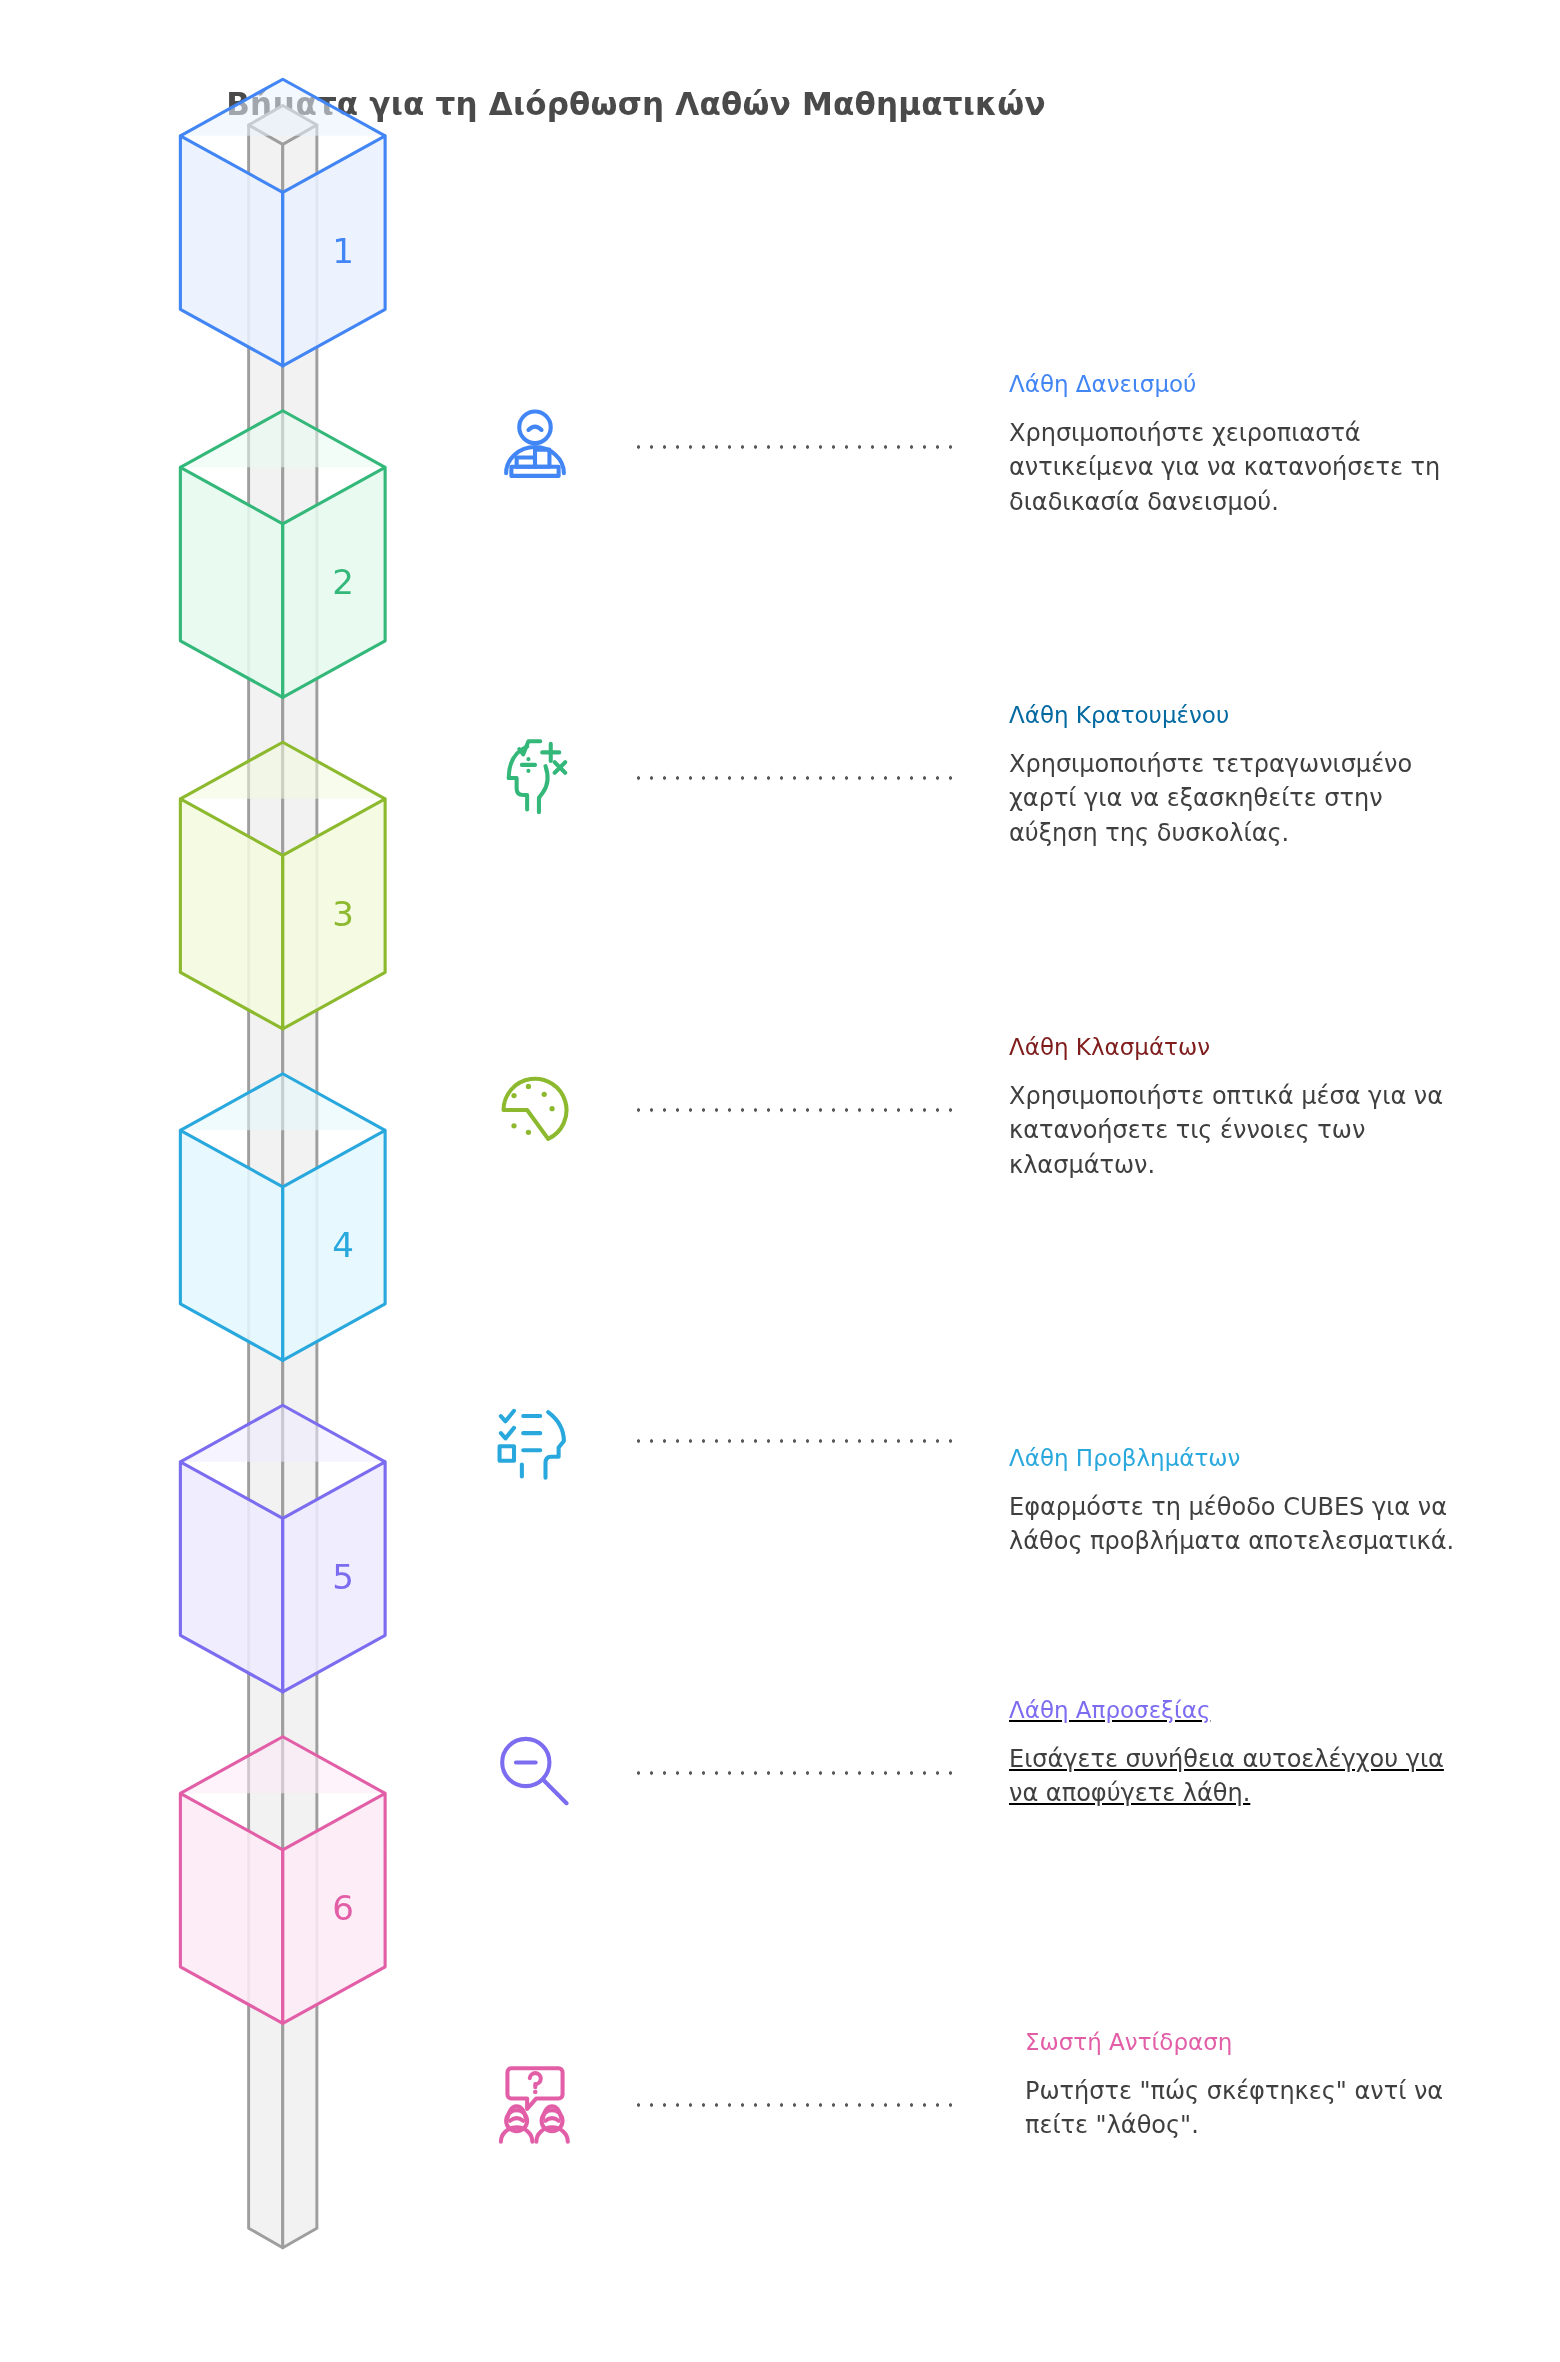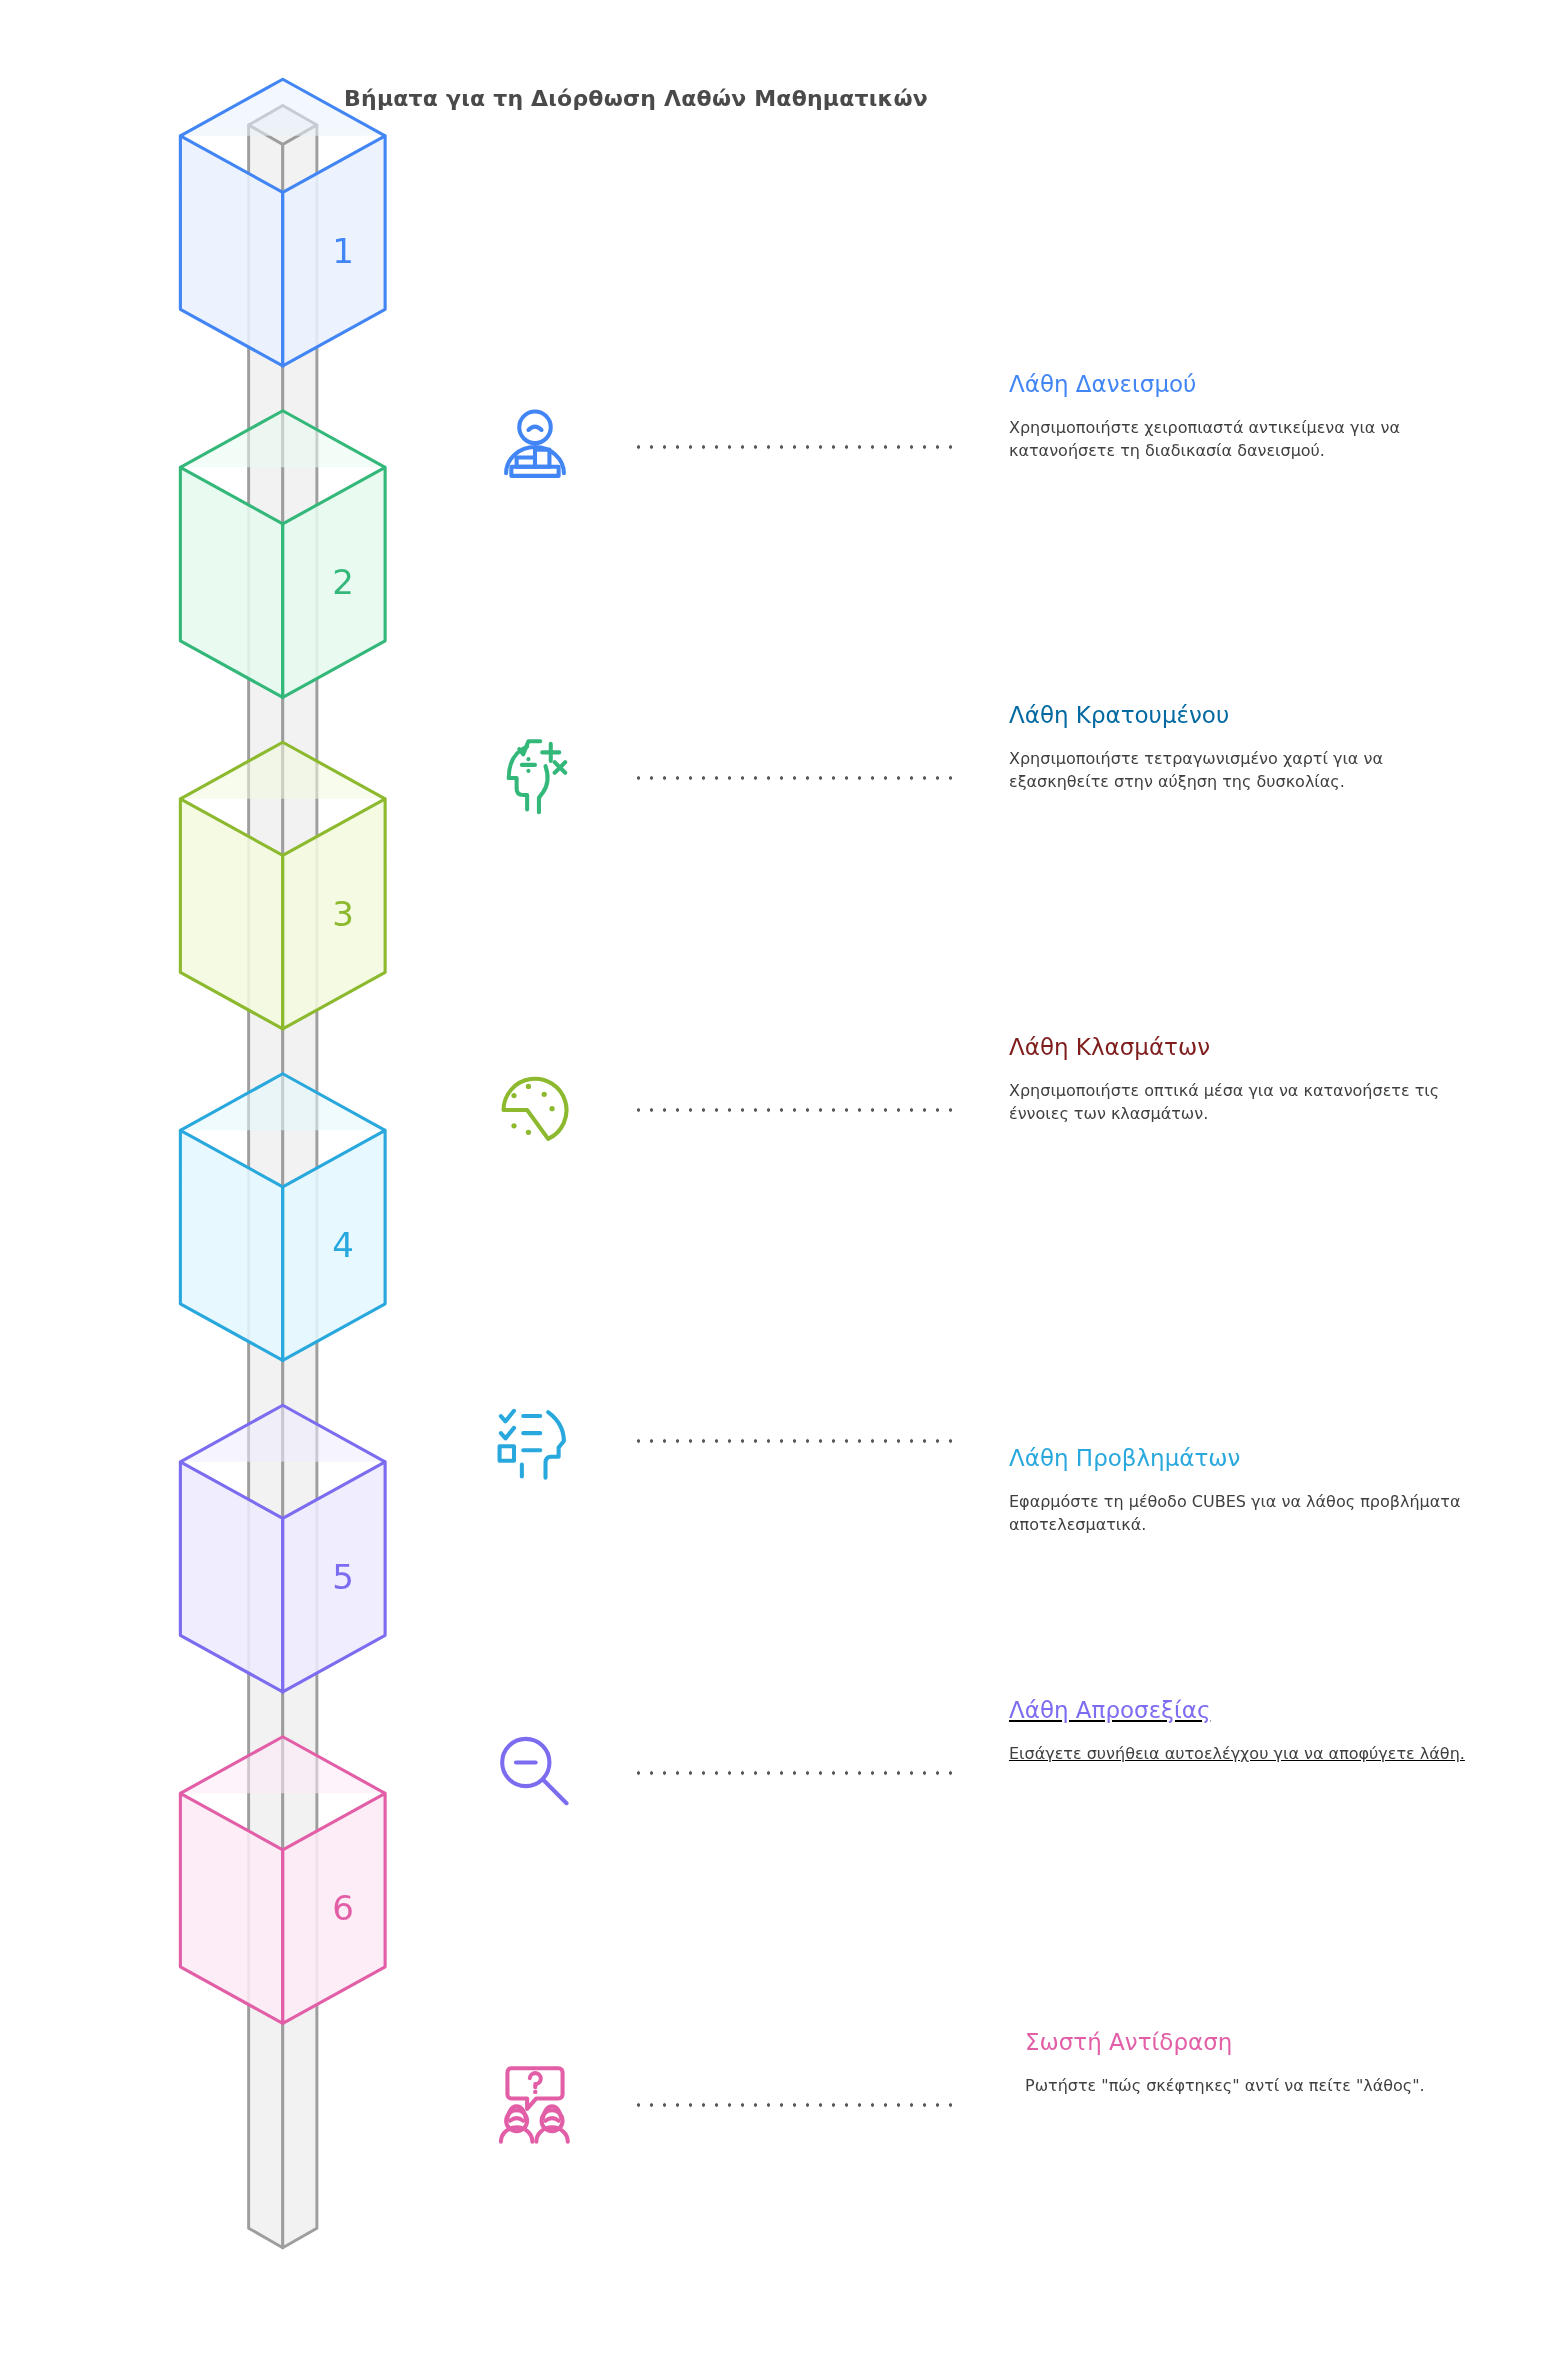--- a/index.html
+++ b/index.html
@@ -3,34 +3,34 @@
 <meta charset="utf-8">
 <style>
   html,body{margin:0;padding:0;}
   body{
     width:1560px;height:2362px;background:#ffffff;
     font-family:"DejaVu Sans","Liberation Sans",sans-serif;
     position:relative;overflow:hidden;
   }
   #page-title{
     position:absolute;top:86px;left:0;width:1272px;text-align:center;
-    font-size:22px;font-weight:bold;color:#4a4a4a;letter-spacing:0.2px;
+    font-size:31px;font-weight:bold;color:#4a4a4a;letter-spacing:0.2px;
   }
   #stack{position:absolute;left:0;top:0;width:741px;height:2362px;}
   .row{position:absolute;left:0;width:1560px;height:0;}
   .icon-wrap{position:absolute;width:84px;height:84px;}
   .dots{position:absolute;height:5.9px;}
   .dots i{
     display:block;width:100%;height:5.9px;
     background-image:radial-gradient(circle, #5a5a5a 1.6px, rgba(0,0,0,0) 2px);
     background-size:13px 5.9px;background-repeat:repeat-x;background-position:0 50%;
   }
   .txt{position:absolute;left:1009px;width:468px;}
   .txt h3{margin:0;font-size:23px;font-weight:400;line-height:1.15;}
-  .txt p{margin:18.5px 0 0 0;font-size:16px;line-height:1.44;color:#3f3f3f;font-weight:400;}
+  .txt p{margin:18.5px 0 0 0;font-size:24px;line-height:1.44;color:#3f3f3f;font-weight:400;}
 </style>
 </head>
 <body>
 
 <div id="page-title">Βήματα για τη Διόρθωση Λαθών Μαθηματικών</div>
 
 <svg id="stack" viewBox="0 0 760 2422" width="741" height="2362">
   <g id="stack-column">
       <polygon points="290,148 255,128 290,108 325,128" fill="#f2f2f2" stroke="#9e9e9e" stroke-width="3" stroke-linejoin="round"></polygon>
       <polygon points="290,148 255,128 255,2285 290,2305" fill="#f2f2f2" stroke="#9e9e9e" stroke-width="3" stroke-linejoin="round"></polygon>

